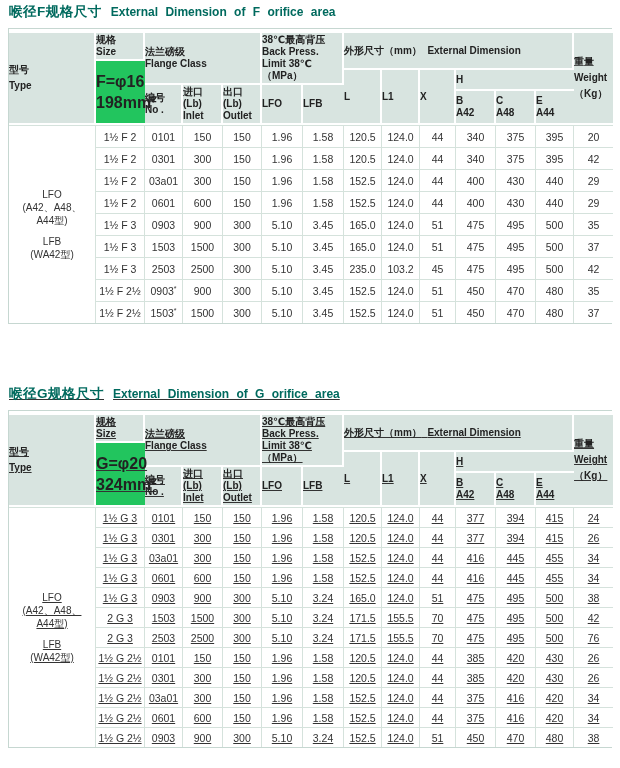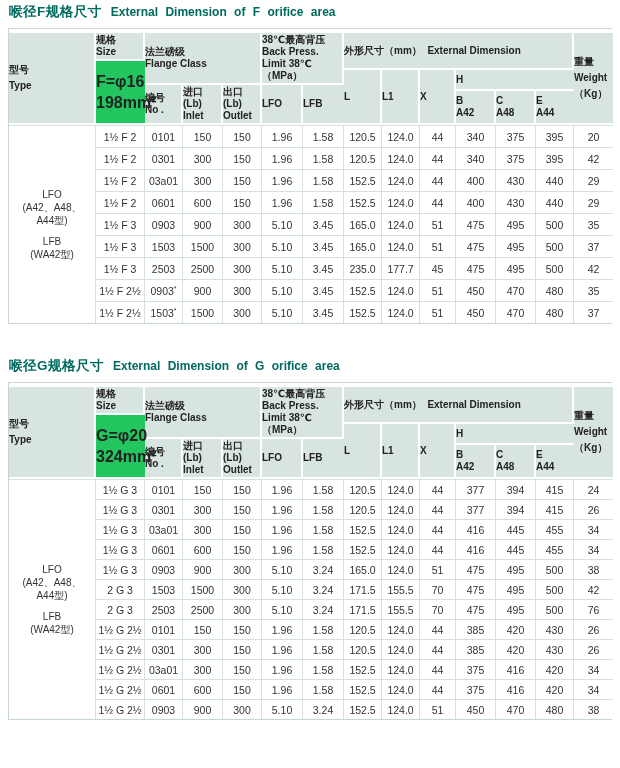--- a/index.html
+++ b/index.html
@@ -55,21 +55,21 @@
     background: #fff; overflow: hidden; white-space: nowrap;
   }
   tbody td:last-child { border-right: none; text-align: center; }
   tbody td sup { font-size: 7px; vertical-align: top; line-height: 1; }
   .t-f tbody tr { height: 22px; }
   .t-g tbody tr { height: 20px; }
 
   td.type-cell { font-size: 10px; line-height: 1.3; }
   td.type-cell .type-group { margin: 8px 0; }
 
-  .sec-g { margin-top: 32px; }
+  .sec-g { margin-top: 60px; text-decoration: underline; }
 </style>
 </head>
 <body>
 
 <div class="page">
 
   <section class="sec-f">
     <div class="tbl-title">
       <span class="zh">喉径F规格尺寸</span><span class="en">External Dimension of F orifice area</span>
     </div>
@@ -266,21 +266,21 @@
               <td>37</td>
             </tr>
             <tr>
               <td>1½ F 3</td>
               <td>2503</td>
               <td>2500</td>
               <td>300</td>
               <td>5.10</td>
               <td>3.45</td>
               <td>235.0</td>
-              <td>177.7</td>
+              <td>103.2</td>
               <td>45</td>
               <td>475</td>
               <td>495</td>
               <td>500</td>
               <td>42</td>
             </tr>
             <tr>
               <td>1½ F 2½</td>
               <td>0903<sup>*</sup></td>
               <td>900</td>

